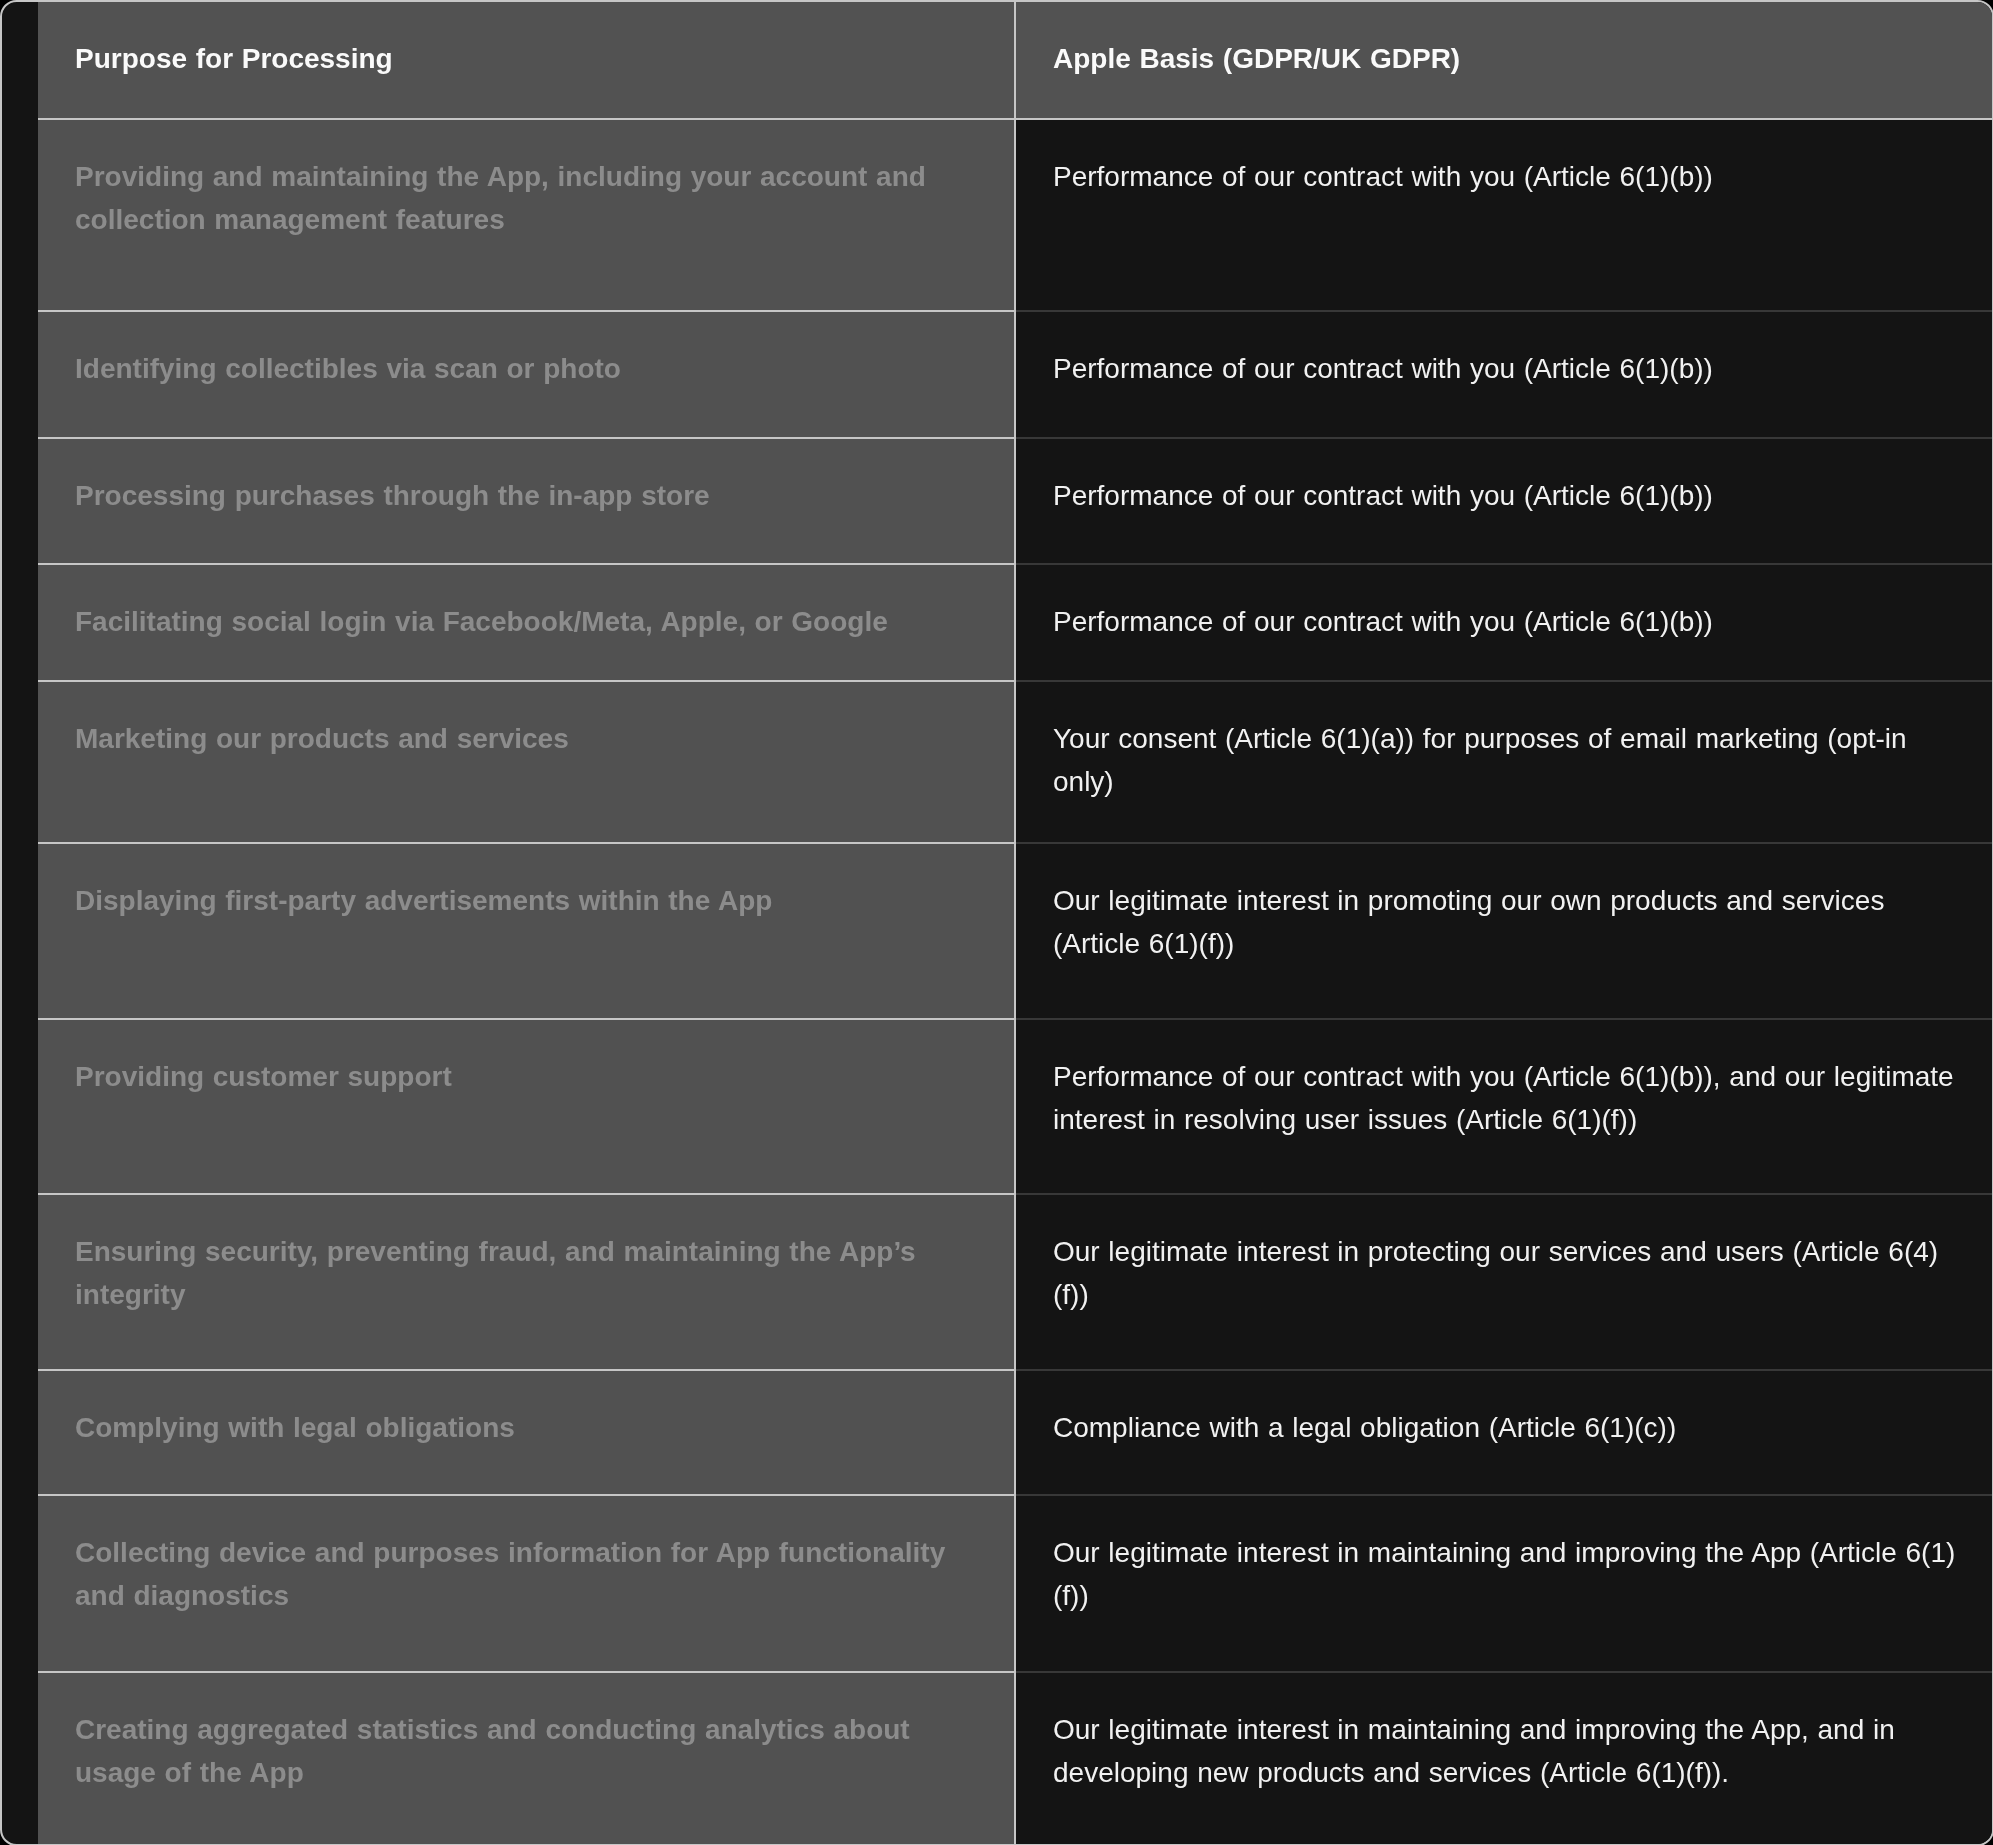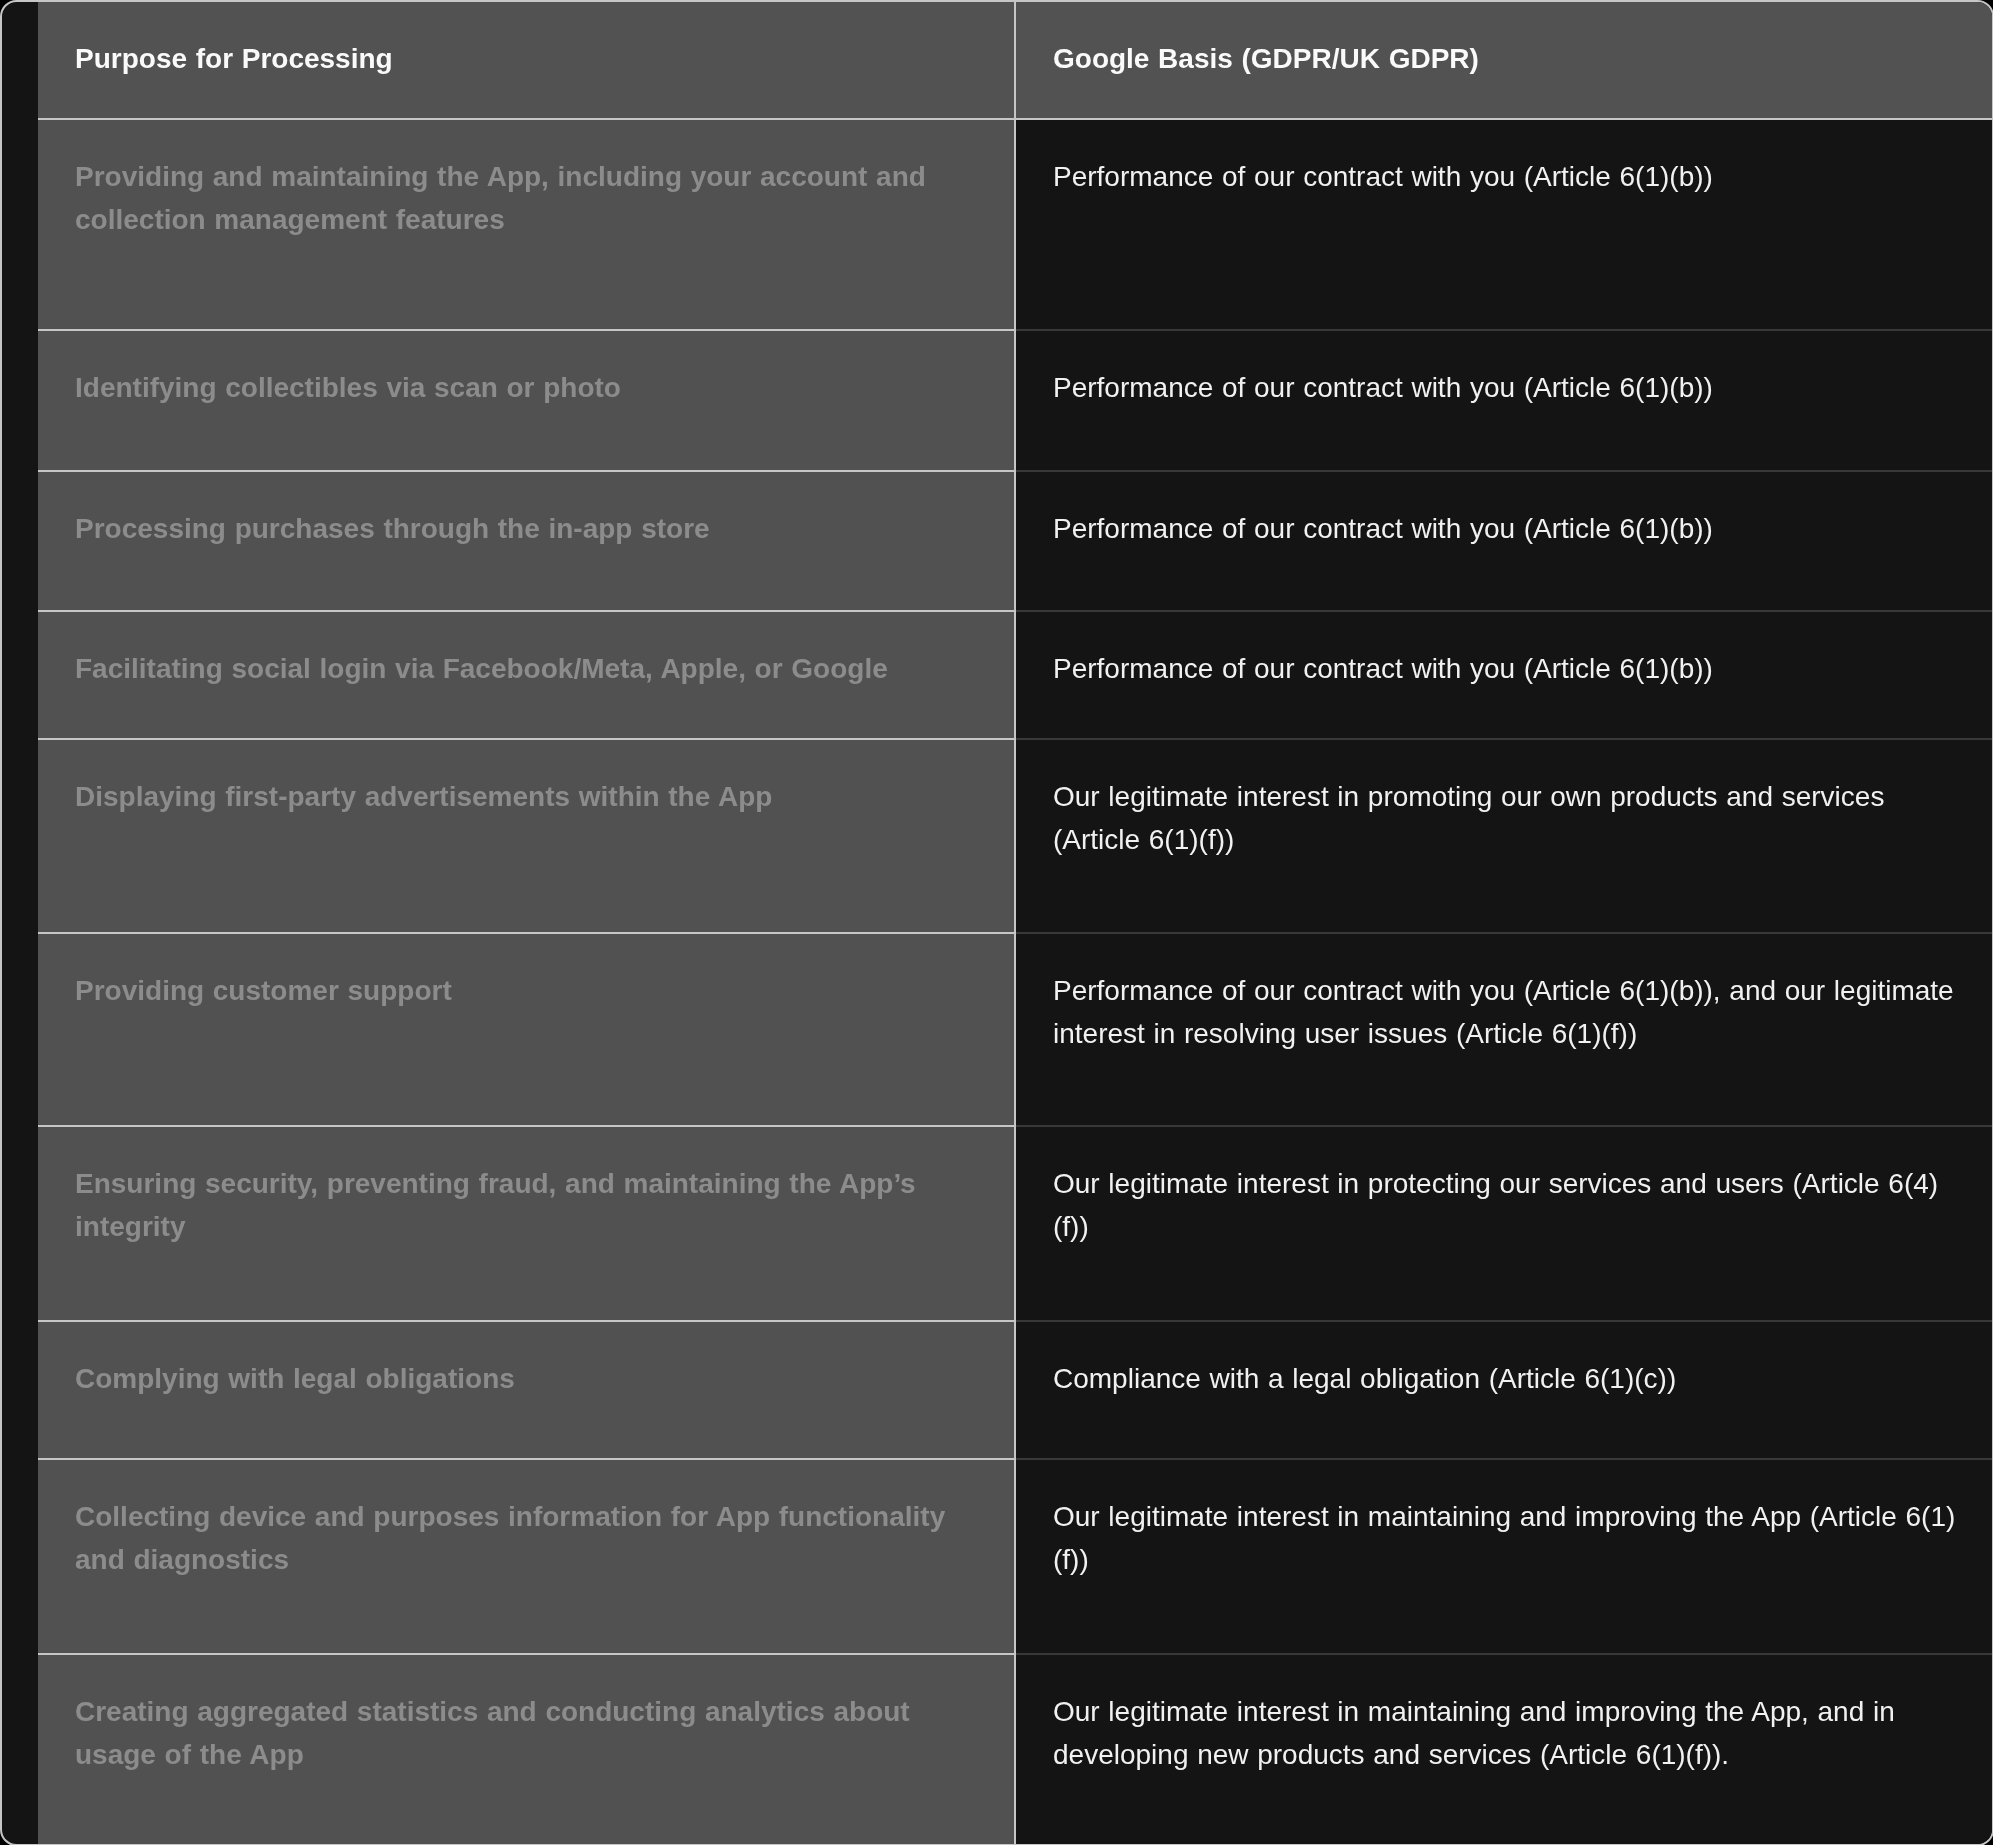--- a/index.html
+++ b/index.html
@@ -87,39 +87,43 @@
   tr.r11 { height: 160px; }
 </style>
 </head>
 <body>
 
 <div class="table-wrap">
   <table class="gdpr-table">
     <thead>
       <tr class="hdr">
         <th class="col-purpose">Purpose for Processing</th>
-        <th class="col-basis">Google Basis (GDPR/UK GDPR)</th>
+        <th class="col-basis">Apple Basis (GDPR/UK GDPR)</th>
       </tr>
     </thead>
     <tbody>
       <tr class="r0">
         <td class="cell-purpose">Providing and maintaining the App, including your account and collection management features</td>
         <td class="cell-basis">Performance of our contract with you (Article 6(1)(b))</td>
       </tr>
       <tr class="r1">
         <td class="cell-purpose">Identifying collectibles via scan or photo</td>
         <td class="cell-basis">Performance of our contract with you (Article 6(1)(b))</td>
       </tr>
       <tr class="r2">
         <td class="cell-purpose">Processing purchases through the in-app store</td>
         <td class="cell-basis">Performance of our contract with you (Article 6(1)(b))</td>
       </tr>
       <tr class="r4">
         <td class="cell-purpose">Facilitating social login via Facebook/Meta, Apple, or Google</td>
         <td class="cell-basis">Performance of our contract with you (Article 6(1)(b))</td>
+      </tr>
+      <tr class="r5">
+        <td class="cell-purpose">Marketing our products and services</td>
+        <td class="cell-basis">Your consent (Article 6(1)(a)) for purposes of email marketing (opt-in only)</td>
       </tr>
       <tr class="r6">
         <td class="cell-purpose">Displaying first-party advertisements within the App</td>
         <td class="cell-basis">Our legitimate interest in promoting our own products and services (Article 6(1)(f))</td>
       </tr>
       <tr class="r7">
         <td class="cell-purpose">Providing customer support</td>
         <td class="cell-basis">Performance of our contract with you (Article 6(1)(b)), and our legitimate interest in resolving user issues (Article 6(1)(f))</td>
       </tr>
       <tr class="r8">

